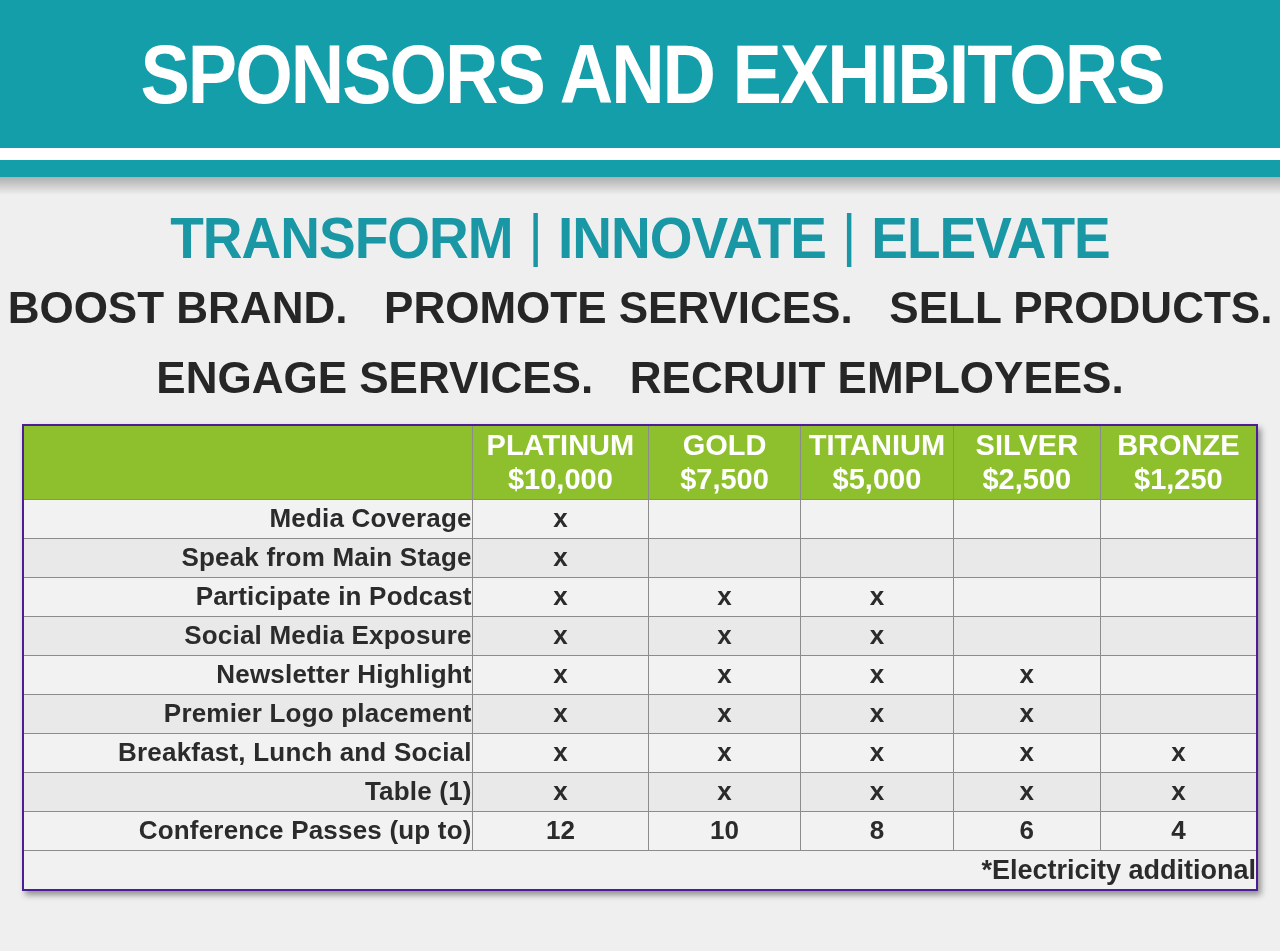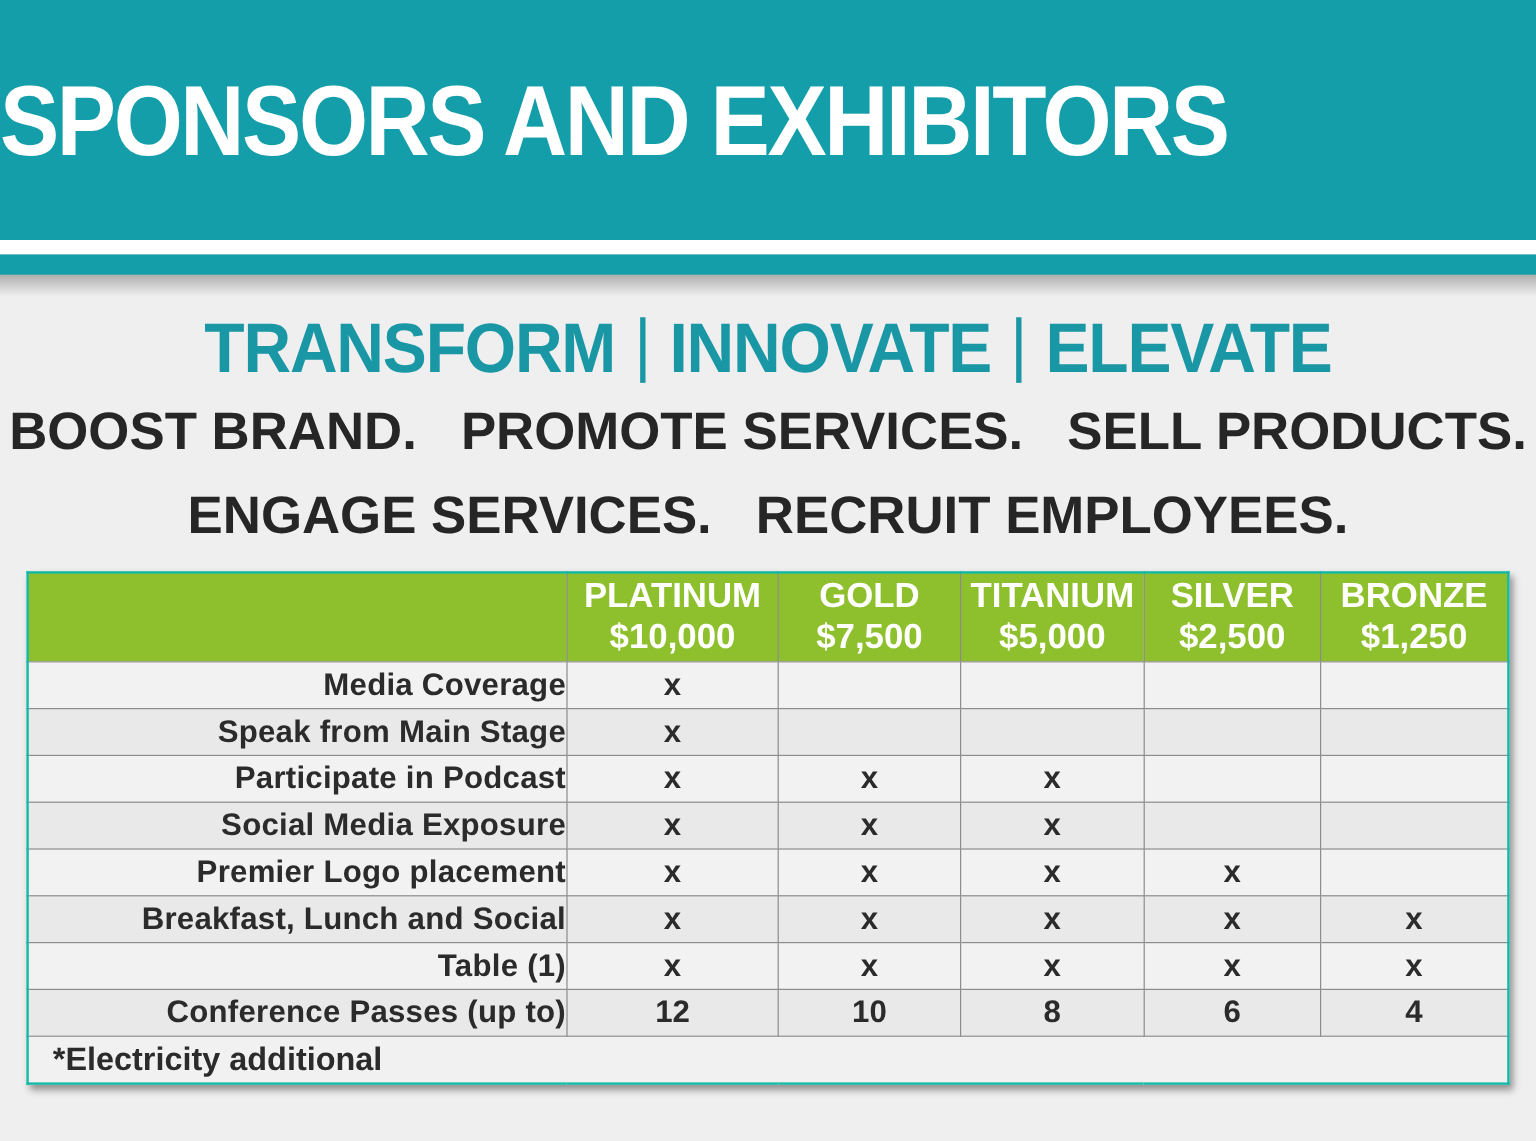--- a/index.html
+++ b/index.html
@@ -5,23 +5,23 @@
   * { box-sizing: border-box; }
   html, body {
     margin: 0; padding: 0;
     width: 1280px; height: 951px;
     background: #f0eff0;
     font-family: "Liberation Sans", sans-serif;
     overflow: hidden;
   }
   
   .banner {
-    height: 200px;
+    height: 148px;
     background: #149ea9;
-    display: flex; align-items: center; justify-content: flex-start;
+    display: flex; align-items: center; justify-content: center; padding-left: 24px;
   }
   .banner-title {
     margin: 0;
     color: #ffffff;
     font-size: 74px;
     font-weight: 700;
     letter-spacing: -2px;
     transform: scaleY(1.12);
     white-space: nowrap;
   }
@@ -56,21 +56,21 @@
     margin-top: 13px;
     line-height: 1.3;
     white-space: pre-wrap;
     letter-spacing: 0px;
   }
   
   .table-wrap { padding: 18px 22px 0 22px; }
   table.pricing {
     width: 1236px;
     border-collapse: collapse;
-    border: 2px solid #14b8a6;
+    border: 2px solid #4c1d95;
     box-shadow: 3px 4px 6px rgba(0,0,0,0.40);
     background: #f2f2f2;
     table-layout: fixed;
   }
   table.pricing th, table.pricing td { border: 1px solid #8c8c8c; }
   thead th {
     background: #8ec02d;
     color: #ffffff;
     height: 74px;
     font-size: 29px;
@@ -94,21 +94,21 @@
     padding-left: 20px;
     font-weight: 700;
     letter-spacing: 0.2px;
   }
   td.mark {
     text-align: center;
     font-weight: 700;
   }
   tr.footnote-row td {
     background: #f1f1f1;
-    text-align: left;
+    text-align: right;
     padding-left: 20px;
     font-weight: 700;
     height: 40px;
     font-size: 27px;
   }
 </style>
 </head>
 <body>
 
 <div class="banner">
@@ -188,20 +188,28 @@
         </tr>
         <tr>
           <td class="feature">Social Media Exposure</td>
           <td class="mark">x</td>
           <td class="mark">x</td>
           <td class="mark">x</td>
           <td class="mark"></td>
           <td class="mark"></td>
         </tr>
         <tr>
+          <td class="feature">Newsletter Highlight</td>
+          <td class="mark">x</td>
+          <td class="mark">x</td>
+          <td class="mark">x</td>
+          <td class="mark">x</td>
+          <td class="mark"></td>
+        </tr>
+        <tr>
           <td class="feature">Premier Logo placement</td>
           <td class="mark">x</td>
           <td class="mark">x</td>
           <td class="mark">x</td>
           <td class="mark">x</td>
           <td class="mark"></td>
         </tr>
         <tr>
           <td class="feature">Breakfast, Lunch and Social</td>
           <td class="mark">x</td>

